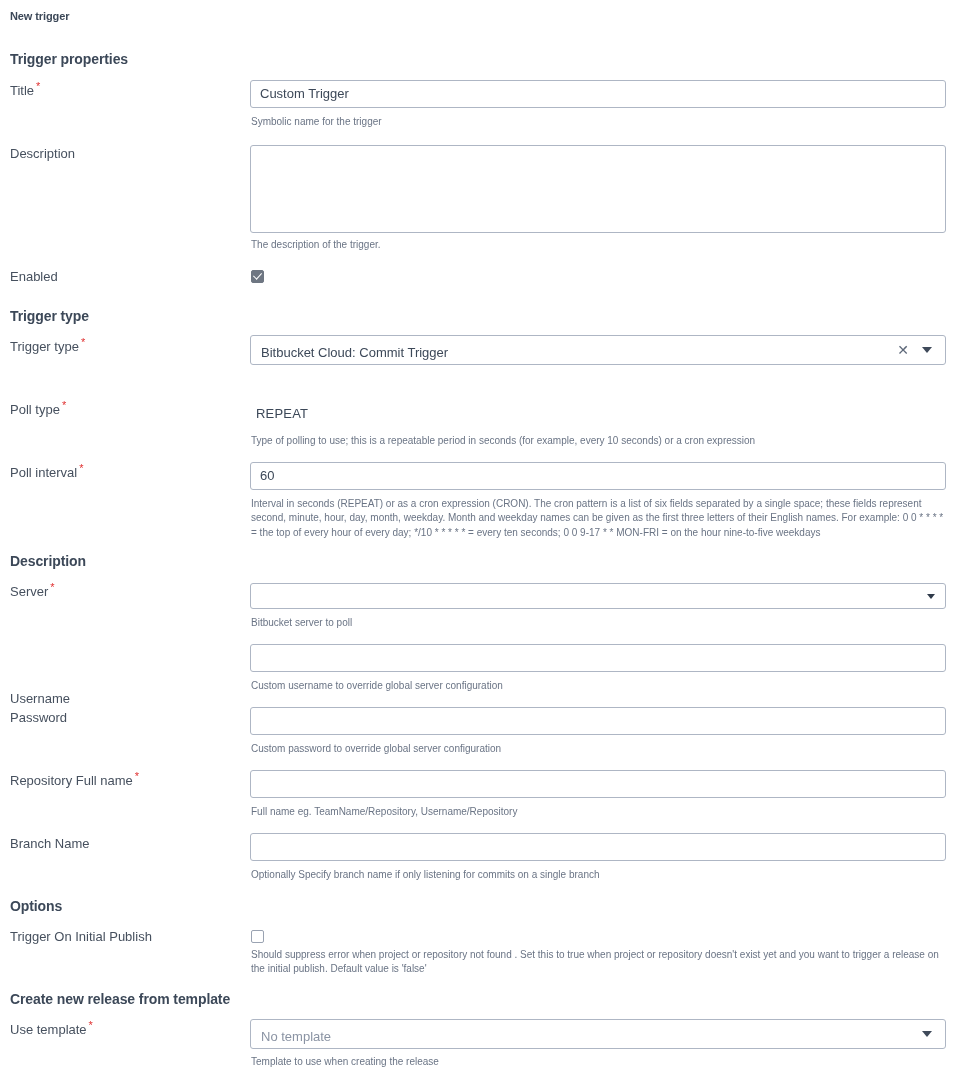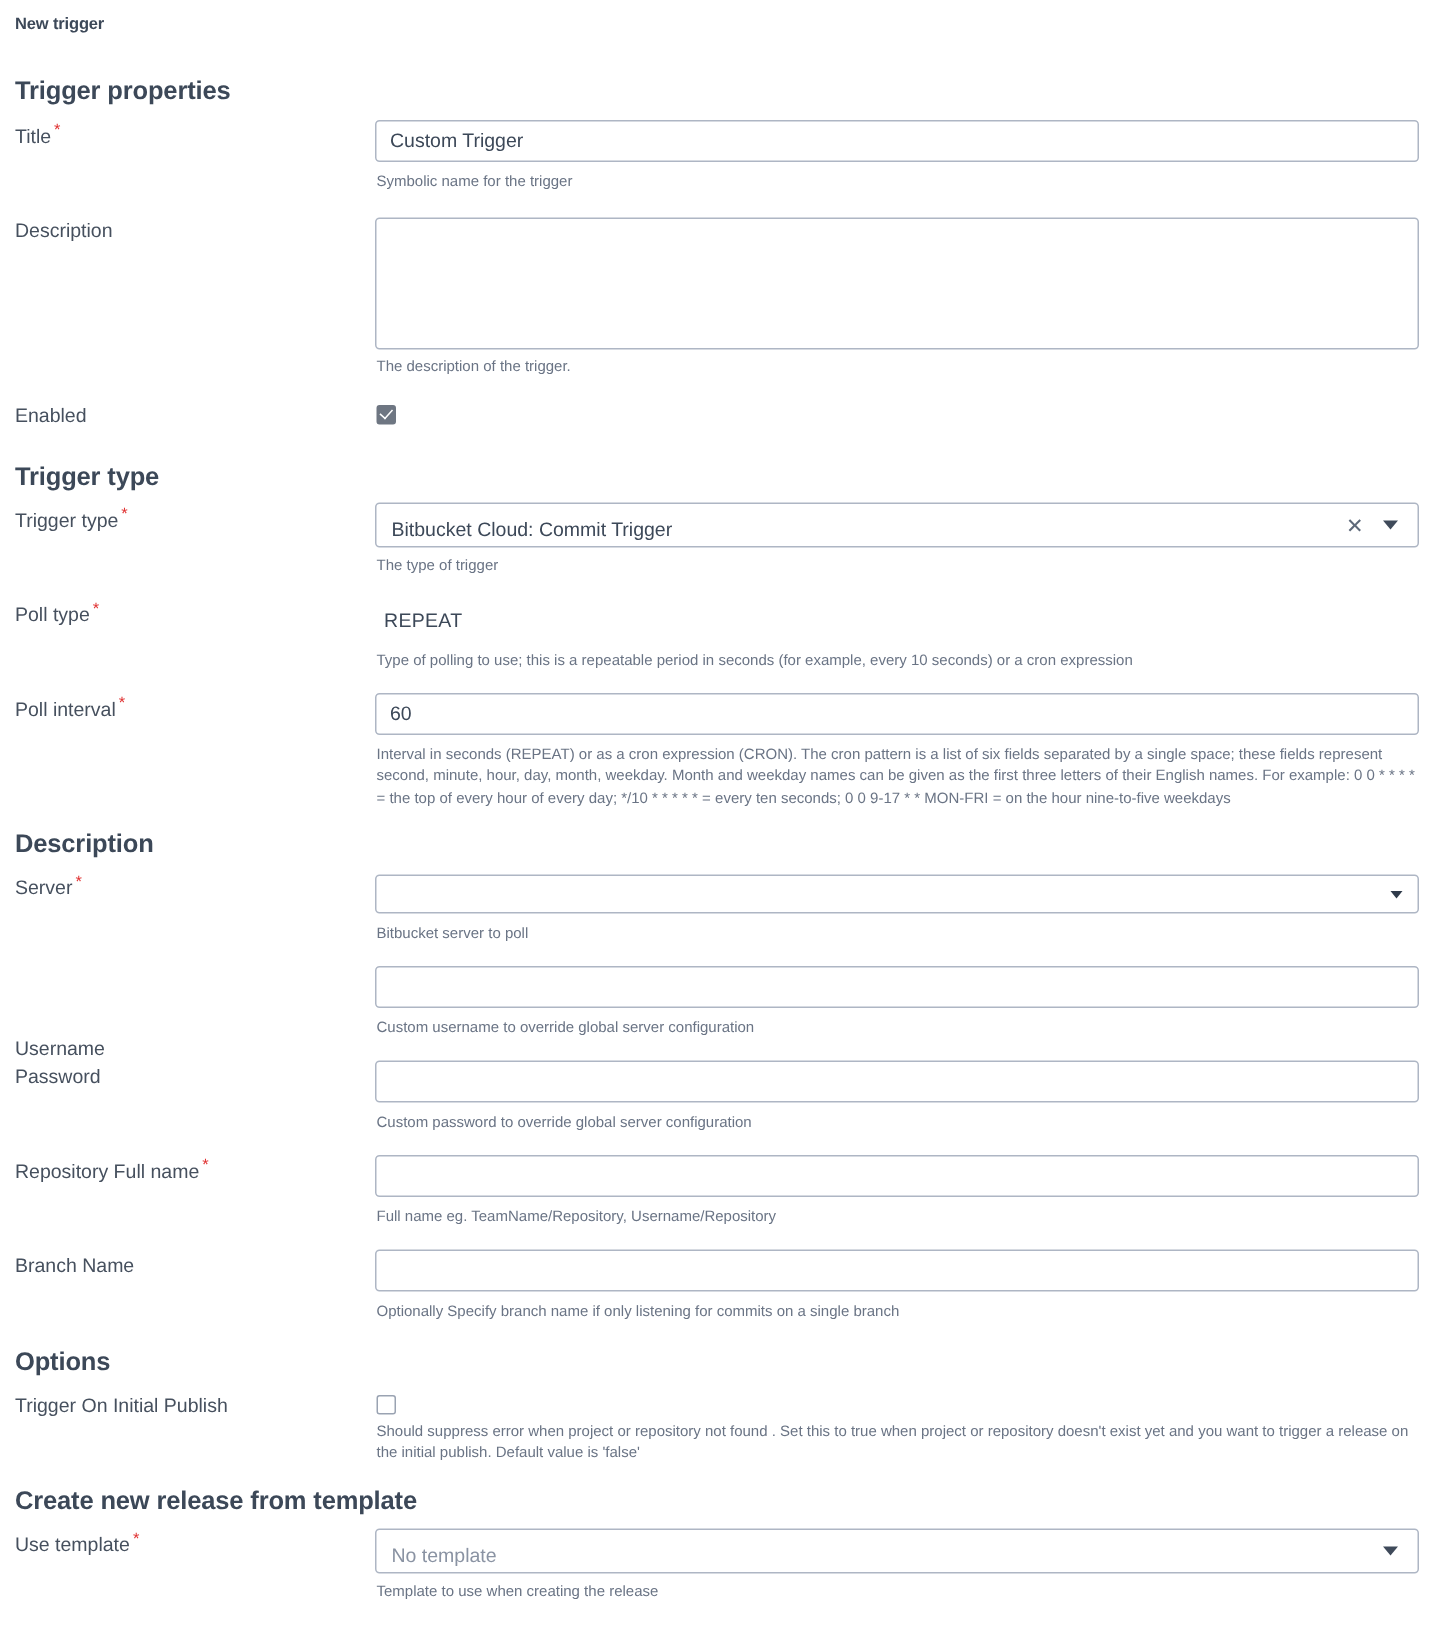--- a/index.html
+++ b/index.html
@@ -29,21 +29,21 @@
     left: 10px;
     top: 10px;
     font-size: 11px;
     font-weight: bold;
     color: #3c4858;
     letter-spacing: -0.1px;
   }
   .section-title {
     position: absolute;
     left: 10px;
-    font-size: 17px;
+    font-size: 14px;
     font-weight: bold;
     color: #3c4858;
     letter-spacing: -0.1px;
     text-align: center;
   }
   .field-label {
     position: absolute;
     left: 10px;
     font-size: 13px;
     font-weight: normal;
@@ -221,21 +221,20 @@
   <div class="field-label" style="top:339px;">
     <span>Trigger type</span><span class="req">*</span>
   </div>
   <div class="ctl combo" style="top:335px;">
     <span>Bitbucket Cloud: Commit Trigger</span>
     <span class="combo-clear">✕</span>
     <span class="combo-caret">
         <span class="caret-tri"></span>
       </span>
   </div>
-  <div class="help" style="top:371px;">The type of trigger</div>
 
   <div class="field-label" style="top:402px;">
     <span>Poll type</span><span class="req">*</span>
   </div>
   <div class="plain-value" style="top:406px;">REPEAT</div>
   <div class="help" style="top:434px;">Type of polling to use; this is a repeatable period in seconds (for example, every 10 seconds) or a cron expression</div>
 
   <div class="field-label" style="top:465px;">
     <span>Poll interval</span><span class="req">*</span>
   </div>

